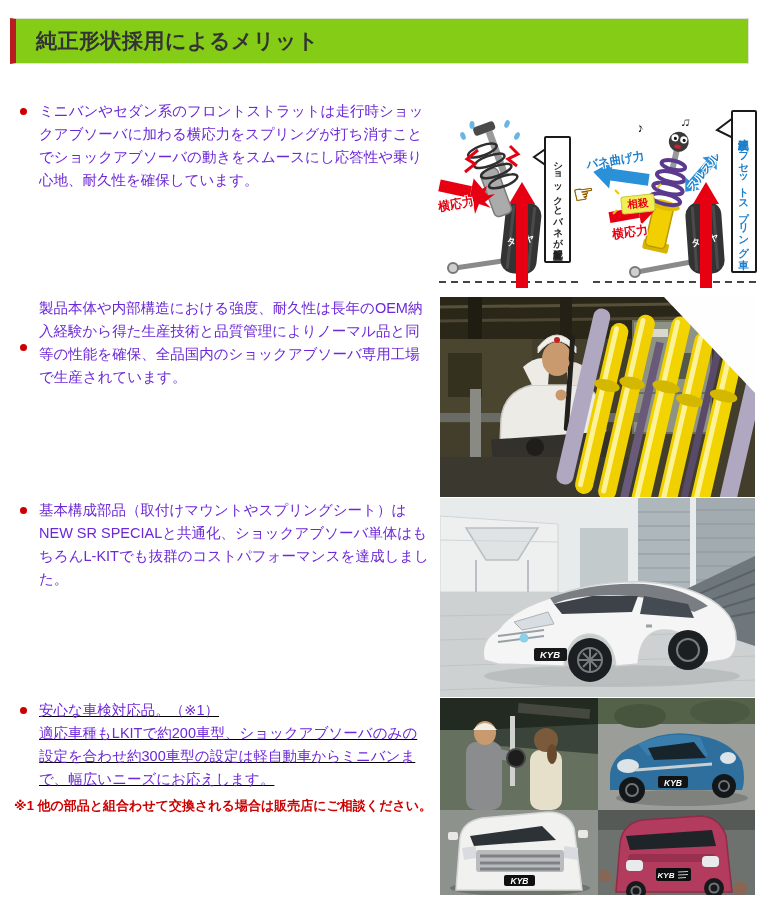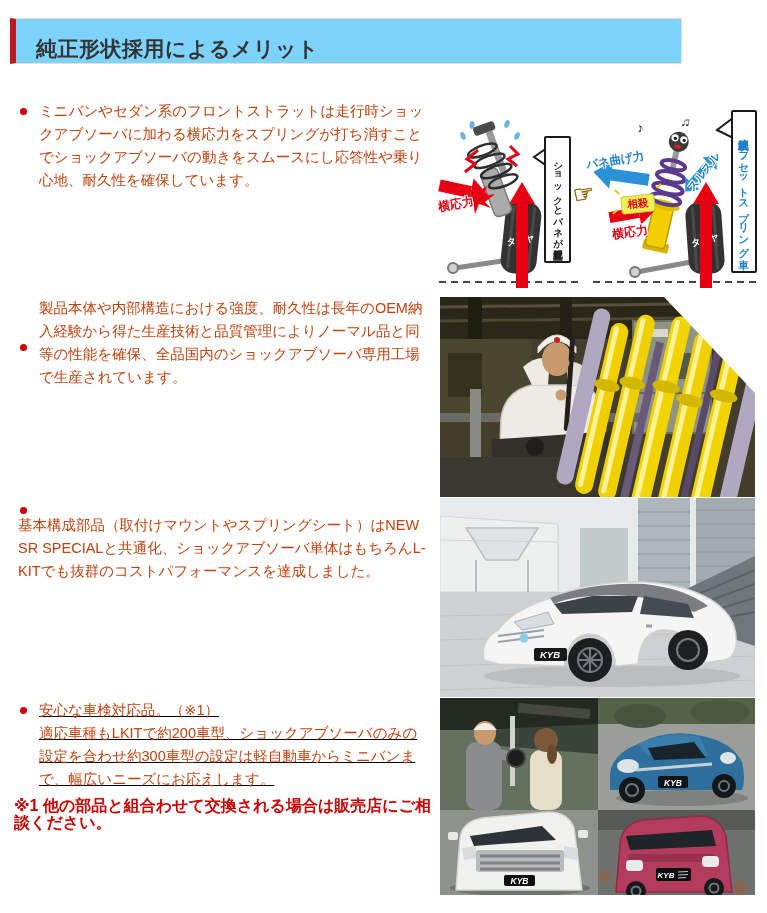--- a/index.html
+++ b/index.html
@@ -3,37 +3,37 @@
 <meta charset="utf-8">
 <style>
   html,body{margin:0;padding:0;}
   body{
     width:767px;height:913px;position:relative;background:#ffffff;
     font-family:"Liberation Sans","DejaVu Sans",sans-serif;
     overflow:hidden;
   }
   
   .banner{
-    position:absolute;left:10px;top:18px;width:672px;height:46px;
-    background:#7dd3fc;border:1px solid #e3e0da;border-left:6px solid #b81c22;
-    box-sizing:border-box;display:flex;align-items:flex-end;
+    position:absolute;left:10px;top:18px;width:739px;height:46px;
+    background:#84cc16;border:1px solid #e3e0da;border-left:6px solid #b81c22;
+    box-sizing:border-box;display:flex;align-items:center;
   }
   .banner .title{
     font-size:21px;font-weight:bold;color:#333;padding-left:20px;letter-spacing:.5px;
   }
   
   .bullet{position:absolute;left:18px;width:412px;display:flex;}
   .bullet .dot{flex:0 0 auto;width:7px;height:7px;border-radius:50%;background:#cc0000;margin:8px 12px 0 2px;}
   .bullet .btxt{
-    margin:0;font-size:14.5px;line-height:23px;color:#c2410c;white-space:pre-line;
-  }
-  .b1{top:100px;} .b2{top:297px;align-items:center;} .b3{top:499px;flex-direction:column;} .b4{top:699px;text-decoration:underline;}
+    margin:0;font-size:14.5px;line-height:23px;color:#6d28d9;white-space:pre-line;
+  }
+  .b1{top:100px;} .b2{top:297px;align-items:center;} .b3{top:499px;} .b4{top:699px;text-decoration:underline;}
   .footnote{
     position:absolute;left:14px;top:797px;width:430px;margin:0;
-    font-size:16px;font-weight:bold;color:#cc0000;line-height:17px;
+    font-size:13px;font-weight:bold;color:#cc0000;line-height:17px;
   }
   
   .figure{position:absolute;overflow:hidden;}
   .fig-diagram{left:437px;top:110px;width:322px;height:178px;background:#fff;}
   .fig-factory{left:440px;top:297px;width:315px;height:200px;}
   .fig-car{left:440px;top:498px;width:315px;height:199px;}
   .fig-collage{left:440px;top:698px;width:315px;height:197px;}
   .figure svg{position:absolute;left:0;top:0;}
   
   .dlabel{position:absolute;font-weight:900;white-space:nowrap;

